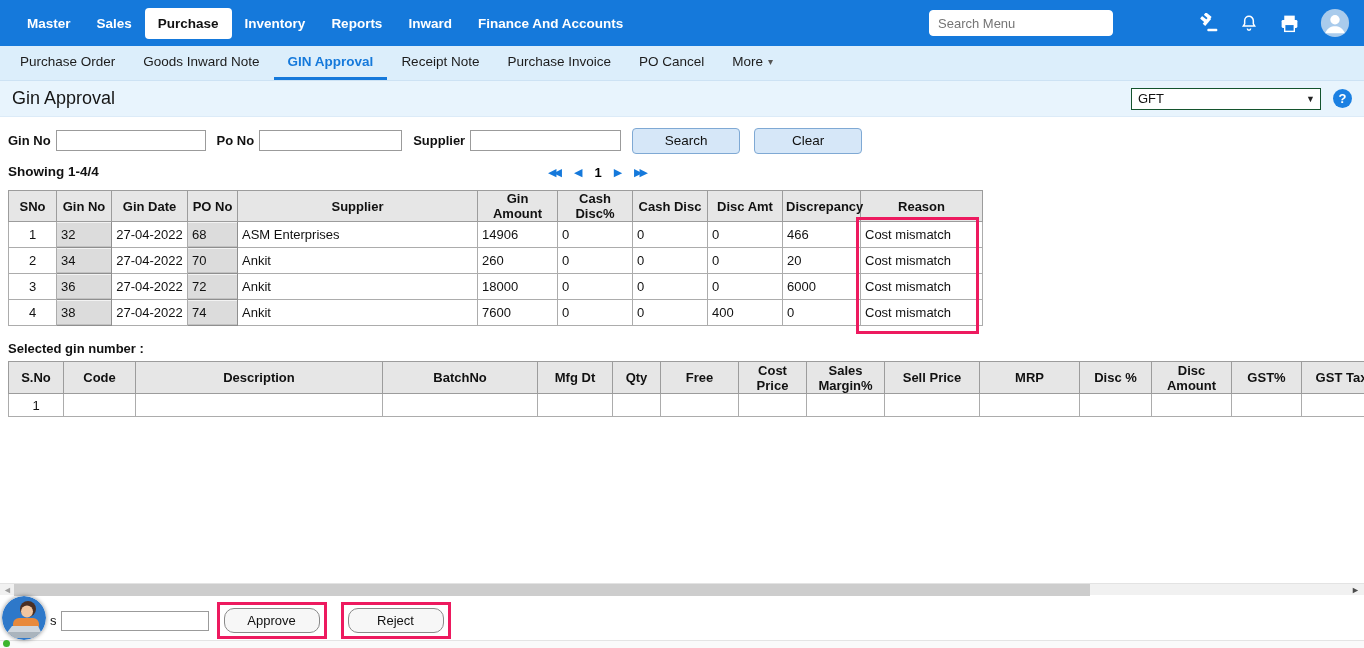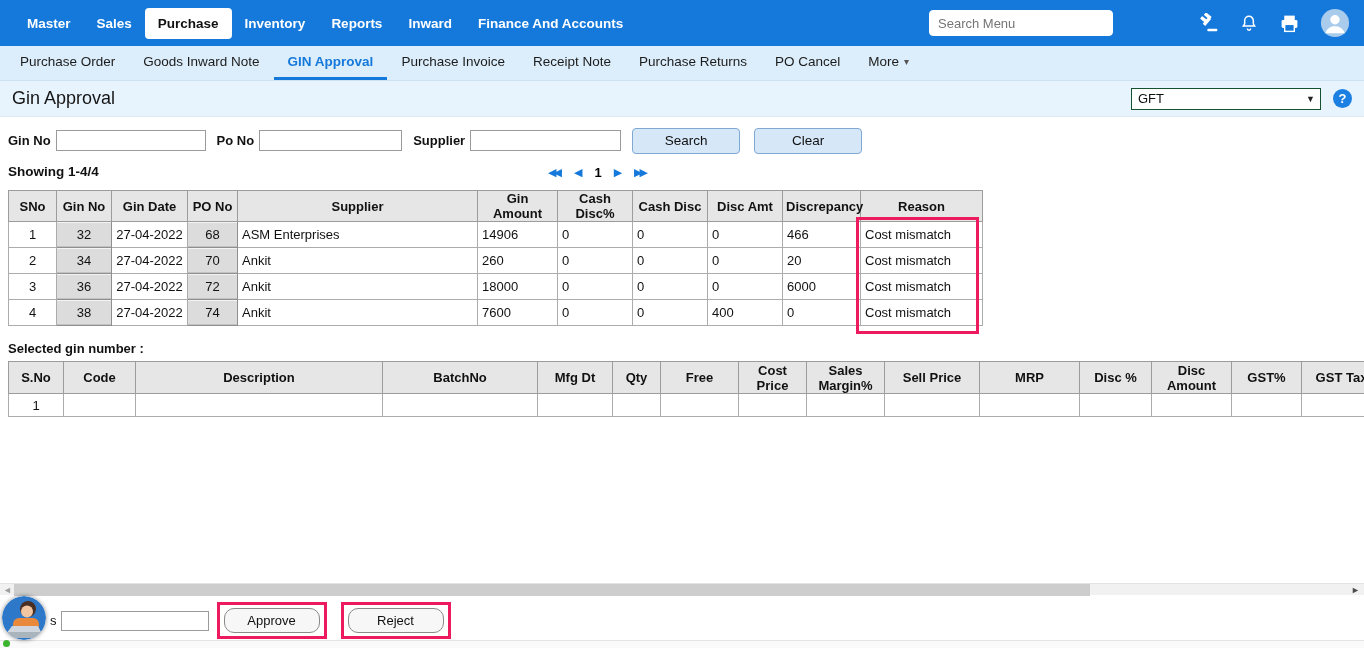--- a/index.html
+++ b/index.html
@@ -47,21 +47,21 @@
   
   table{border-collapse:collapse;table-layout:fixed;font-size:13px;background:#fff}
   th{background:#e6e6e6;font-weight:bold;border:1px solid #9c9c9c;height:29px;text-align:center;padding:0 3px}
   td{border:1px solid #acacac;height:26px;padding:0 4px;text-align:left;overflow:hidden;white-space:nowrap}
   .gin-table{margin:6px 16px 0 8px;width:974px}
   .gin-table .c0{width:48px}.gin-table td.c0{text-align:center}
   .gin-table .c1{width:55px}.gin-table .c2{width:76px}.gin-table td.c2{text-align:center}
   .gin-table .c3{width:50px}.gin-table .c4{width:240px}.gin-table .c5{width:80px}
   .gin-table .c6{width:75px}.gin-table .c7{width:75px}.gin-table .c8{width:75px}
   .gin-table .c9{width:78px}.gin-table .c10{width:122px}
-  .gin-table td.btn-cell{background:#dcdcdc;border:1px solid #8f8f8f;text-align:center;
+  .gin-table td.btn-cell{background:#dcdcdc;border:1px solid #8f8f8f;
     box-shadow:inset 0 1px 0 #f3f3f3, inset 0 -1px 0 #c2c2c2;cursor:pointer}
 
   .selected-label{margin:15px 0 0 8px;font-weight:bold;font-size:13px}
 
   .items-table{margin:5px 0 0 8px;width:1373px}
   .items-table th{height:32px;line-height:15px}
   .items-table td{height:23px}
   .items-table .c0{width:55px}.items-table td.c0{text-align:center}
   .items-table .c1{width:72px}.items-table .c2{width:247px}.items-table .c3{width:155px}
   .items-table .c4{width:75px}.items-table .c5{width:48px}.items-table .c6{width:78px}
@@ -145,27 +145,24 @@
     <div class="tab">
         <span>Purchase Order</span>
       </div>
     <div class="tab">
         <span>Goods Inward Note</span>
       </div>
     <div class="tab active">
         <span>GIN Approval</span>
       </div>
     <div class="tab">
+        <span>Receipt Note</span>
+      </div>
+    <div class="tab">
         <span>Purchase Invoice</span>
-      </div>
-    <div class="tab">
-        <span>Receipt Note</span>
-      </div>
-    <div class="tab">
-        <span>Purchase Returns</span>
       </div>
     <div class="tab">
         <span>PO Cancel</span>
       </div>
     <div class="tab">
       <span>More</span>
       <span class="caret">▾</span>
     </div>
   </div>
 

